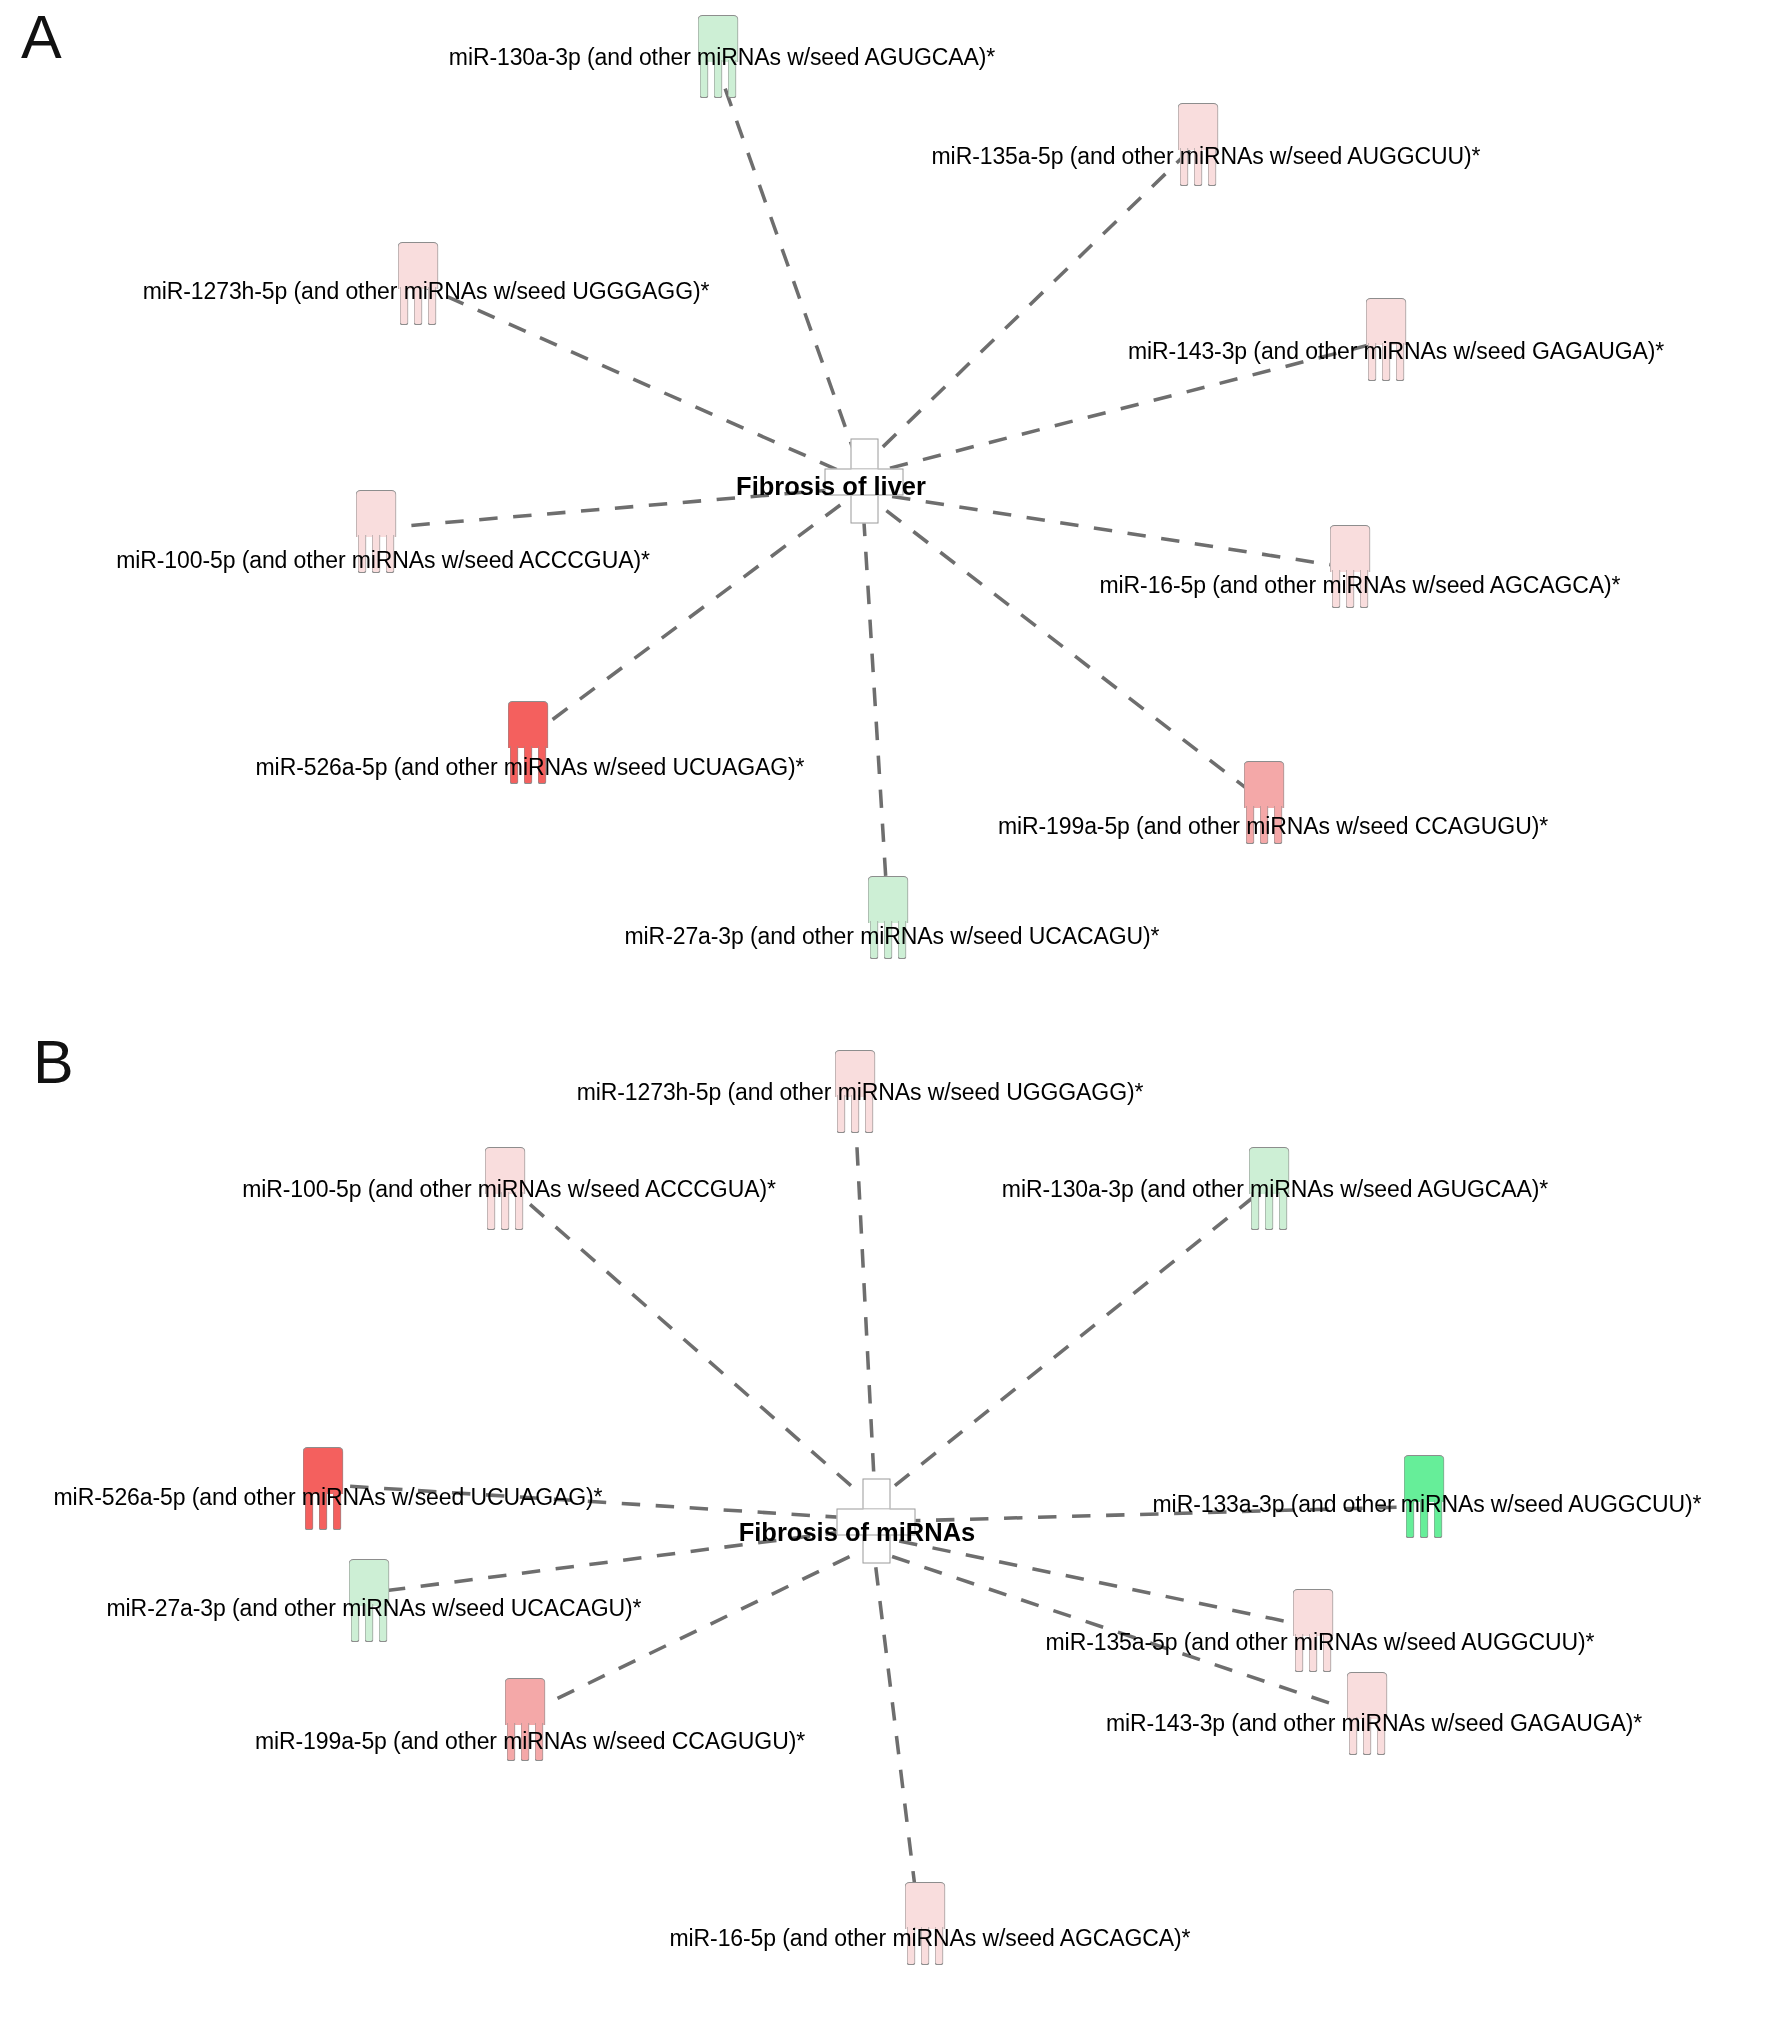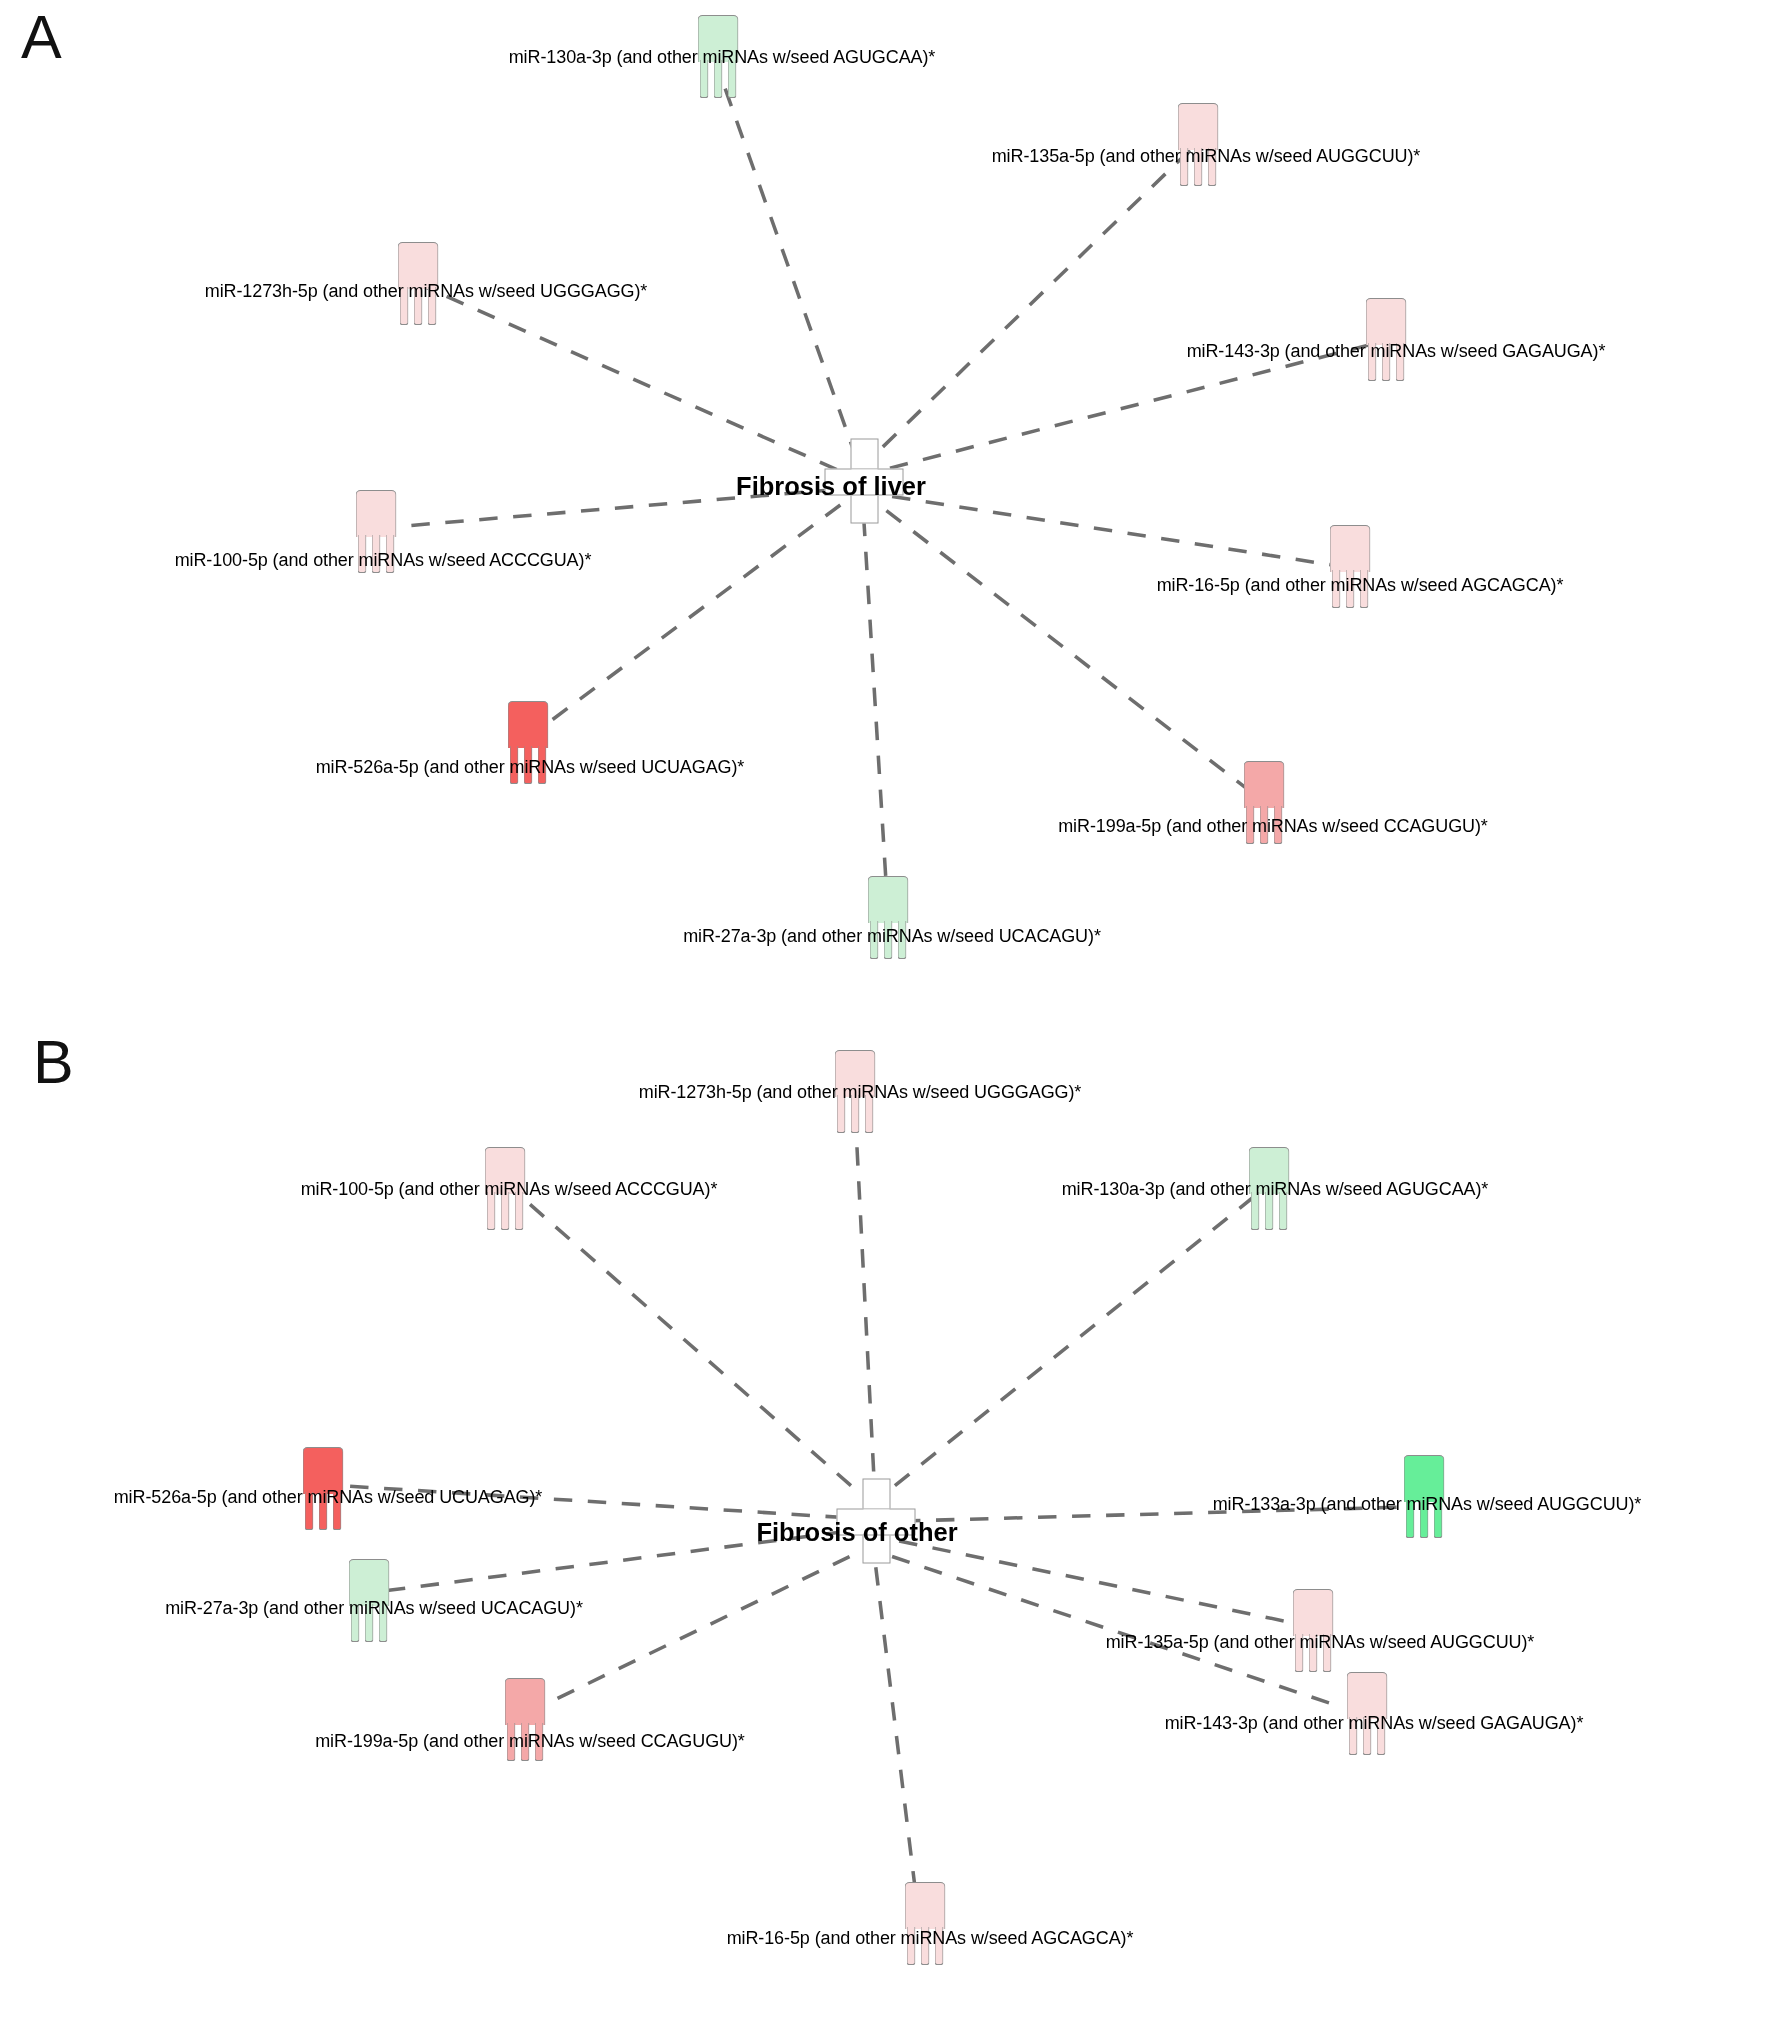--- a/index.html
+++ b/index.html
@@ -103,21 +103,21 @@
     font-size:25.5px;
     font-weight:700;
     white-space:nowrap;
     color:#000;
     text-align:center;
   }
 
   
   .mir-label{
     position:absolute;
-    font-size:18px;
+    font-size:23px;
     font-weight:400;
     white-space:nowrap;
     color:#000;
     transform:translate(0,-50%);
     letter-spacing:-0.1px;
   }
   .mir-label.c{transform:translate(-50%,-50%);}
 </style>
 </head>
 <body>
@@ -257,21 +257,21 @@
         <line x1="1198" y1="740" x2="745" y2="960"></line>
         <line x1="1235" y1="755" x2="1295" y2="1245"></line>
       </g>
     </svg>
 
     <div class="hub" style="left:876px;top:489px;">
       <div class="v"></div>
       <div class="h"></div>
       <div class="patch-v"></div>
     </div>
-    <div class="hub-label" style="left:857px;top:500px;">Fibrosis of other</div>
+    <div class="hub-label" style="left:857px;top:500px;">Fibrosis of miRNAs</div>
 
     <div class="mir-node" style="left:855px;top:60px;--fill:#f9dddd;">
       <div class="body"></div>
       <div class="legs">
         <div class="leg"></div>
           <div class="leg"></div>
           <div class="leg"></div>
       </div>
     </div>
     <div class="mir-label c" style="left:860px;top:60px;">miR-1273h-5p (and other miRNAs w/seed UGGGAGG)*</div>

